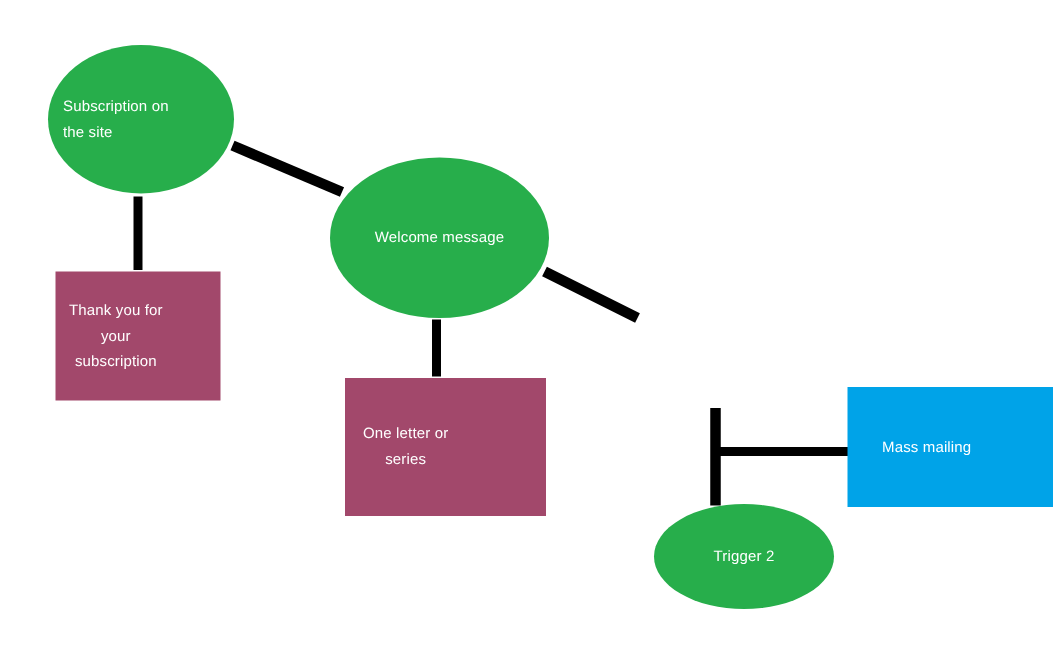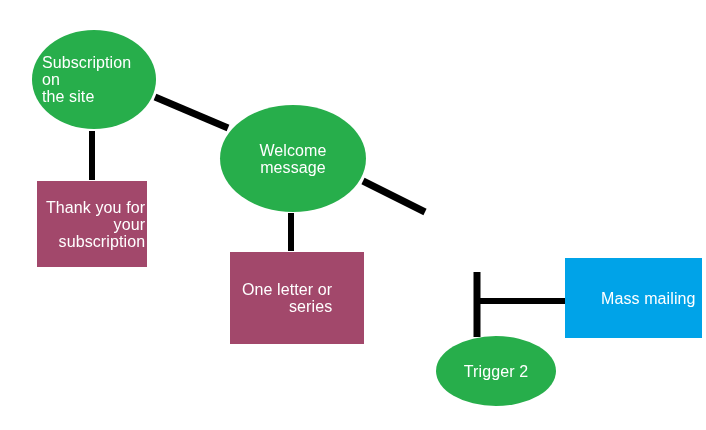--- a/index.html
+++ b/index.html
@@ -28,33 +28,33 @@
     width: 706px;
     height: 430px;
     pointer-events: none;
   }
   .node {
     position: absolute;
     box-sizing: border-box;
     display: flex;
     align-items: center;
     color: #ffffff;
-    font-size: 16px;
+    font-size: 10px;
     line-height: 17px;
     letter-spacing: 0.1px;
     overflow: hidden;
   }
   .node-ellipse {
     border-radius: 50%;
     justify-content: center;
     text-align: center;
   }
   .node-rect {
     justify-content: flex-start;
-    text-align: right;
+    text-align: center;
   }
   .node-label {
     display: block;
     white-space: pre-line;
   }
   
   #node-subscription {
     left: 32px; top: 30px; width: 124px; height: 99px;
     padding: 0 10px;
     justify-content: flex-start;
@@ -75,21 +75,21 @@
   #node-thankyou {
     left: 37px; top: 181px; width: 110px; height: 86px;
     padding: 0 0 0 9px;
   }
   #node-oneletter {
     left: 230px; top: 252px; width: 134px; height: 92px;
     padding: 0 0 0 12px;
   }
   #node-massmailing {
     left: 565px; top: 258px; width: 137px; height: 80px;
-    padding: 0 0 0 36px;
+    padding: 0 0 0 23px;
   }
 </style>
 </head>
 <body>
 
 <div id="diagram-canvas">
 
   <svg class="edge-layer" viewBox="0 0 706 430" width="706" height="430" xmlns="http://www.w3.org/2000/svg">
 
     <line x1="92" y1="131" x2="92" y2="180" stroke="#000000" stroke-width="6"></line>

